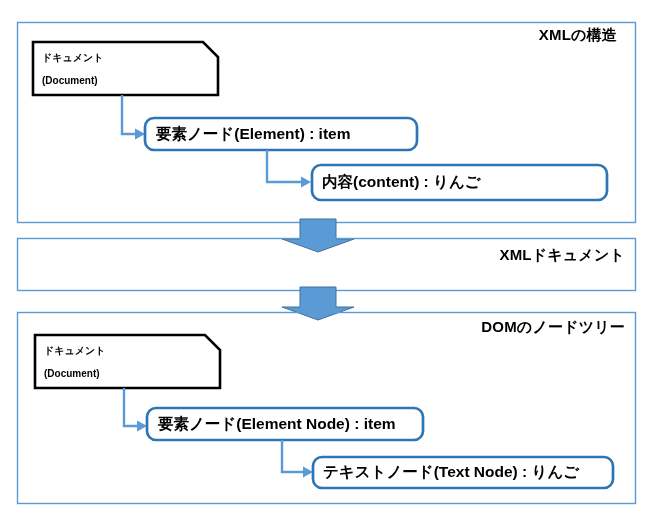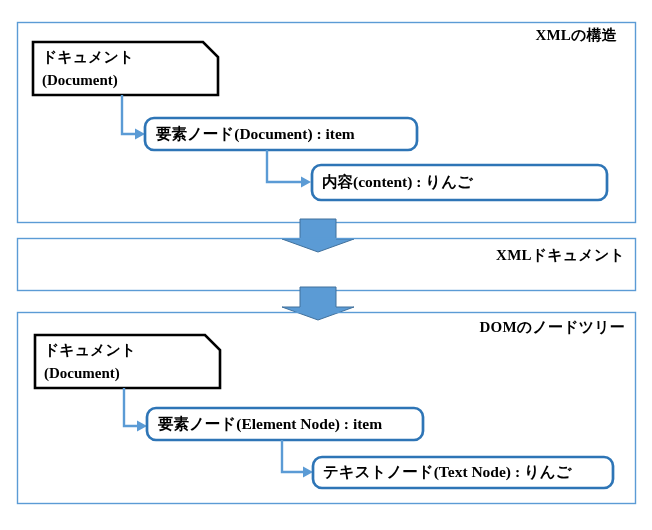--- a/index.html
+++ b/index.html
@@ -1,24 +1,24 @@
 <!DOCTYPE html>
 <html><head>
 <meta charset="utf-8">
 <style>
   html,body{margin:0;padding:0;background:#fff;}
   .canvas{
     position:relative;width:652px;height:530px;background:#FFFFFF;
-    font-family:Liberation Serif, serif;color:#000;
+    font-family:Liberation Sans, sans-serif;color:#000;
     overflow:hidden;
   }
   .layer{position:absolute;left:0;top:0;}
   .txt{position:absolute;font-weight:bold;white-space:nowrap;}
   .section-title{font-size:15px;letter-spacing:0.2px;}
-  .doc-text{font-size:15px;line-height:23px;}
+  .doc-text{font-size:10px;line-height:23px;}
   .node-text{font-size:15.5px;display:flex;align-items:center;}
 </style>
 </head>
 <body>
 
 <div class="canvas">
 
   <svg class="layer" width="652" height="530" viewBox="0 0 652 530">
 
     <rect x="17.5" y="22.5" width="618" height="200" fill="none" stroke="#5B9BD5" stroke-width="1.4"></rect>
@@ -56,21 +56,21 @@
     <rect x="313" y="457" width="300" height="31" rx="9" fill="#FFFFFF" stroke="#2E75B6" stroke-width="2.7"></rect>
   </svg>
 
   <div class="txt section-title" style="top:26px;right:35px;">XMLの構造</div>
 
   <div class="txt doc-text" style="left:42px;top:46px;">
     <div>ドキュメント</div>
     <div>(Document)</div>
   </div>
 
-  <div class="txt node-text" style="left:156px;top:118px;height:32px;">要素ノード(Document) : item</div>
+  <div class="txt node-text" style="left:156px;top:118px;height:32px;">要素ノード(Element) : item</div>
 
   <div class="txt section-title" style="top:246px;right:27px;">XMLドキュメント</div>
 
   <div class="txt node-text" style="left:322px;top:165px;height:35px;">内容(content) : りんご</div>
 
   <div class="txt section-title" style="top:318px;right:27px;margin-left:20px;">DOMのノードツリー</div>
 
   <div class="txt doc-text" style="left:44px;top:339px;">
     <div>ドキュメント</div>
     <div>(Document)</div>

